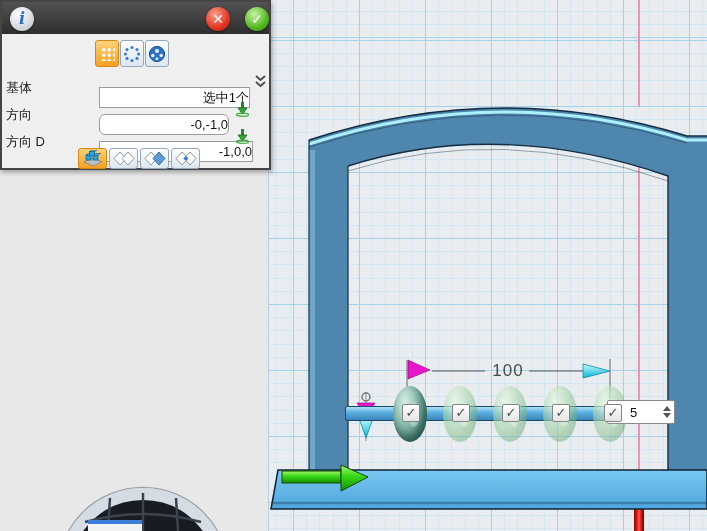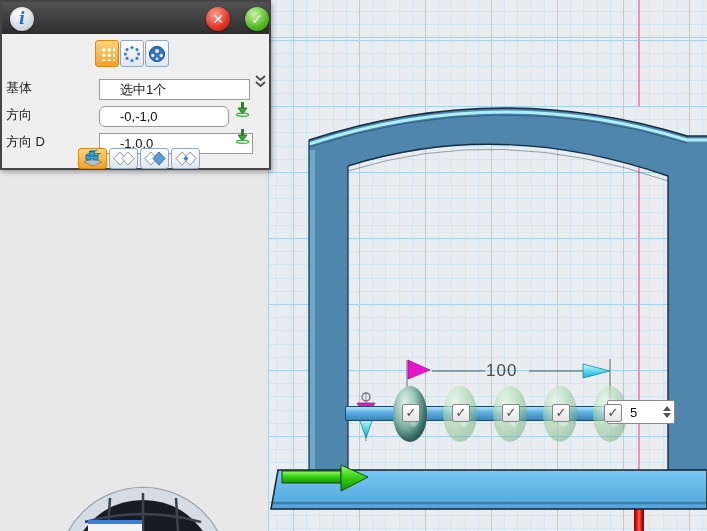--- a/index.html
+++ b/index.html
@@ -52,21 +52,21 @@
   
   .spinbox{position:absolute;left:607px;top:400px;width:66px;height:22px;background:#fff;
     border:1px solid #8a8a8a;border-radius:2px;display:flex;align-items:center;}
   .spinbox .val{flex:1;padding-left:22px;font:13px "Liberation Sans",sans-serif;color:#111;}
   .spin{width:14px;display:flex;flex-direction:column;align-items:center;justify-content:center;gap:2px;height:100%;}
   .spin i{width:0;height:0;border-left:4px solid transparent;border-right:4px solid transparent;}
   .spin i.up{border-bottom:5px solid #555;}
   .spin i.dn{border-top:5px solid #555;}
 
   
-  .dim-label{position:absolute;left:486px;top:361px;width:44px;text-align:left;
+  .dim-label{position:absolute;left:486px;top:361px;width:44px;text-align:center;
     font:17px "Liberation Sans",sans-serif;color:#4a4a4a;letter-spacing:1px;}
 
   
   .dialog{position:absolute;left:0;top:0;width:271px;height:170px;background:#efefef;
     border:2px solid #454545;box-shadow:1px 2px 5px rgba(0,0,0,.35);box-sizing:border-box;}
   .titlebar{position:relative;height:32px;background:linear-gradient(#525252,#2e2e2e);}
   .circle-btn{position:absolute;width:24px;height:24px;border-radius:50%;top:5px;
     text-align:center;font:bold 14px/24px "DejaVu Sans",sans-serif;color:#fff;}
   .info-btn{left:8px;background:radial-gradient(circle at 38% 30%,#ffffff,#cdd3da 70%,#aab2bb);
     color:#2a6fd4;font:italic bold 16px/23px "DejaVu Serif",serif;box-shadow:0 1px 2px rgba(0,0,0,.5);}
@@ -76,22 +76,22 @@
   .tabrow{position:absolute;left:93px;top:38px;display:flex;gap:1px;}
   .tbtn{width:24px;height:27px;border:1px solid #93a9bb;border-radius:3px;box-sizing:border-box;
     background:linear-gradient(#fdfdfd,#dde7ef);display:flex;align-items:center;justify-content:center;}
   .tbtn.sel{background:linear-gradient(#ffd27a,#f6a021);border-color:#d7890f;}
   .dotgrid{width:15px;height:15px;
     background-image:radial-gradient(circle,#fff 1.6px, transparent 1.8px);
     background-size:5.5px 5.5px;background-position:1px 1px;}
 
   .frow{position:absolute;left:0;height:21px;}
   .flabel{position:absolute;left:4px;top:6px;font:13px "Liberation Sans",sans-serif;color:#222;line-height:21px;white-space:pre;}
-  .tb{position:absolute;top:8px;height:21px;background:#fff;border:1px solid #9b9b9b;box-sizing:border-box;
-    font:13px/19px "Liberation Sans",sans-serif;color:#111;padding-left:20px;}
+  .tb{position:absolute;top:16px;height:21px;background:#fff;border:1px solid #9b9b9b;box-sizing:border-box;
+    font:13px/19px "Liberation Sans",sans-serif;color:#111;padding-left:20px;text-align:right;}
 
   .boolrow{position:absolute;left:76px;top:146px;display:flex;gap:2px;}
   .bbtn{width:29px;height:21px;border:1px solid #93a9bb;border-radius:3px;box-sizing:border-box;
     background:linear-gradient(#fdfdfd,#dde7ef);display:flex;align-items:center;justify-content:center;}
   .bbtn.sel{background:linear-gradient(#ffd27a,#f6a021);border-color:#d7890f;}
 
   .iconwrap{display:flex;align-items:center;justify-content:center;}
 </style>
 </head>
 <body>

